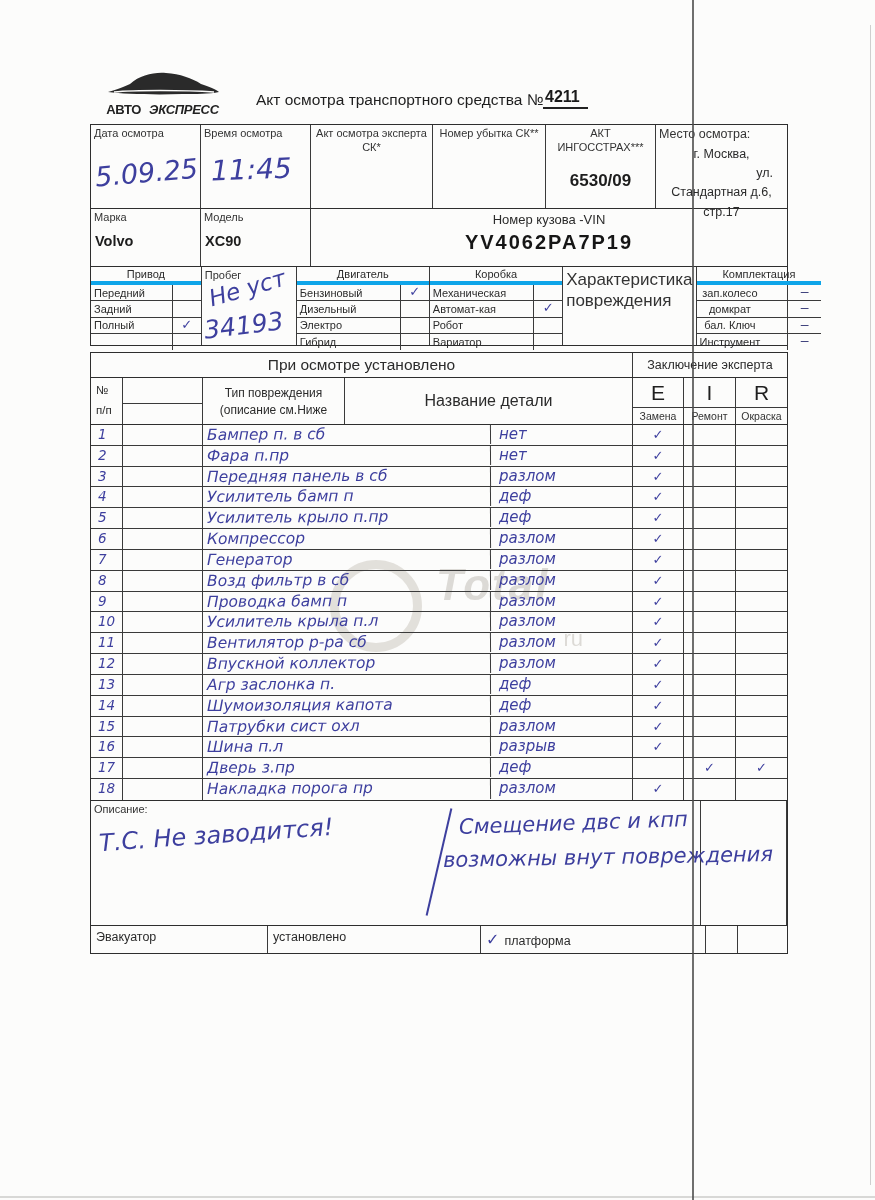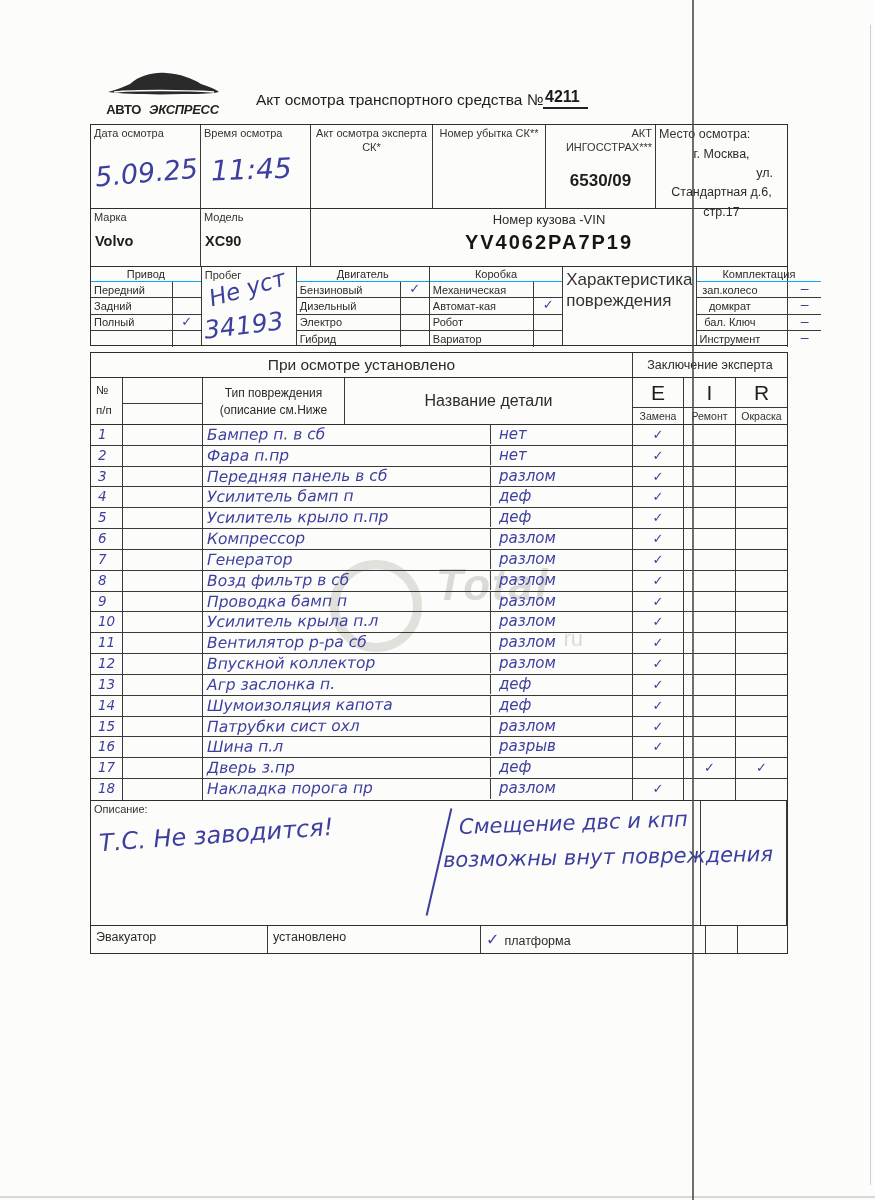--- a/index.html
+++ b/index.html
@@ -25,21 +25,21 @@
   
   .band{position:absolute;display:flex;border:1.5px solid #2e2e2e;box-sizing:border-box;background:transparent;z-index:3;}
   .bcell{border-right:1px solid #3a3a3a;box-sizing:border-box;position:relative;overflow:visible;}
   .bcell:last-child{border-right:none;}
   .flabel{font-size:11px;color:#333;padding:2px 3px;line-height:1.25;}
   .pv-center{position:absolute;left:0;right:0;text-align:center;}
   
   .hw{font-family:"DejaVu Sans",sans-serif;font-style:italic;color:#3d3f9e;position:absolute;white-space:nowrap;z-index:4;}
   .hw-check{font-family:"DejaVu Sans",sans-serif;color:#3d3f9e;font-weight:bold;}
   
-  .blockhead{font-size:11px;text-align:center;border-bottom:1px solid #0ea5e9;padding:1px 0;}
+  .blockhead{font-size:11px;text-align:center;border-bottom:4px solid #0ea5e9;padding:1px 0;}
   .opt-row{display:flex;height:15.4px;border-bottom:1px solid #3a3a3a;font-size:11px;gap:24px;}
   .opt-row:last-child{border-bottom:none;}
   .opt-label{flex:1;padding:1.5px 3px;white-space:nowrap;overflow:hidden;}
   .opt-check{width:28px;border-left:1px solid #3a3a3a;text-align:center;font-size:13px;line-height:14px;}
   .eq .opt-check{width:33px;font-size:14px;line-height:12px;color:#41447e;}
   
   .ins-head-left{flex:0 0 542px;text-align:center;font-size:15.5px;line-height:24px;}
   .ins-head-right{flex:1;text-align:center;font-size:12.5px;line-height:24px;}
   .sh-num{flex:0 0 32px;font-size:11.5px;padding:3px 0 0 5px;line-height:1.7;}
   .sh-gap{flex:0 0 80px;}
@@ -106,21 +106,21 @@
       <div class="flabel">Время осмотра</div>
       <div class="hw" style="left:10px;top:28px;font-size:28px;transform:rotate(-2deg);">11:45</div>
     </div>
     <div class="bcell" style="flex:0 0 122px;">
       <div class="flabel" style="text-align:center;">Акт осмотра эксперта СК*</div>
     </div>
     <div class="bcell" style="flex:0 0 113px;">
       <div class="flabel" style="text-align:center;">Номер убытка СК**</div>
     </div>
     <div class="bcell" style="flex:0 0 110px;">
-      <div class="flabel" style="text-align:right;">АКТ ИНГОССТРАХ***</div>
+      <div class="flabel" style="text-align:center;">АКТ ИНГОССТРАХ***</div>
       <div class="pv-center" style="top:46px;font-size:17px;font-weight:bold;color:#1d1d1d;">6530/09</div>
     </div>
     <div class="bcell" style="flex:1;">
       <div class="flabel" style="font-size:12.5px;">Место осмотра:</div>
       <div style="font-size:12.5px;text-align:center;line-height:1.55;">
         <div>г. Москва,</div>
         <div style="text-align:right;padding-right:14px;">ул.</div>
         <div>Стандартная д.6,</div>
         <div>стр.17</div>
       </div>

